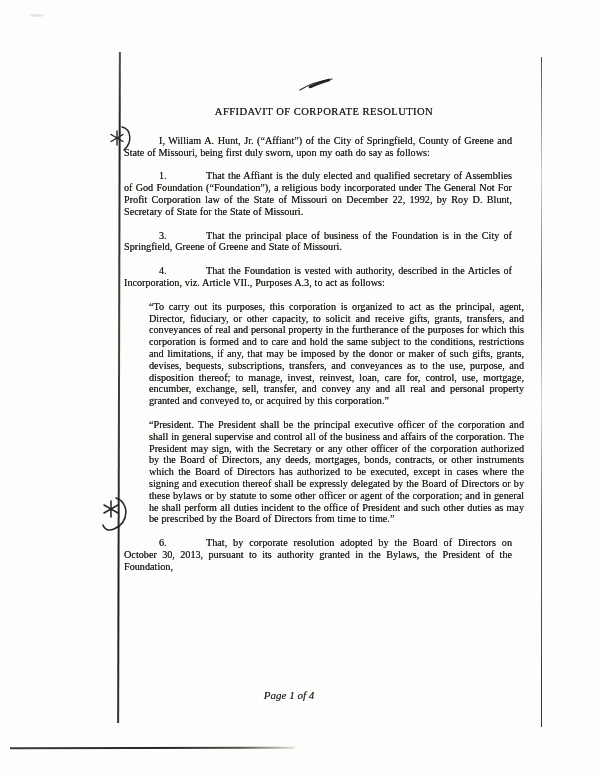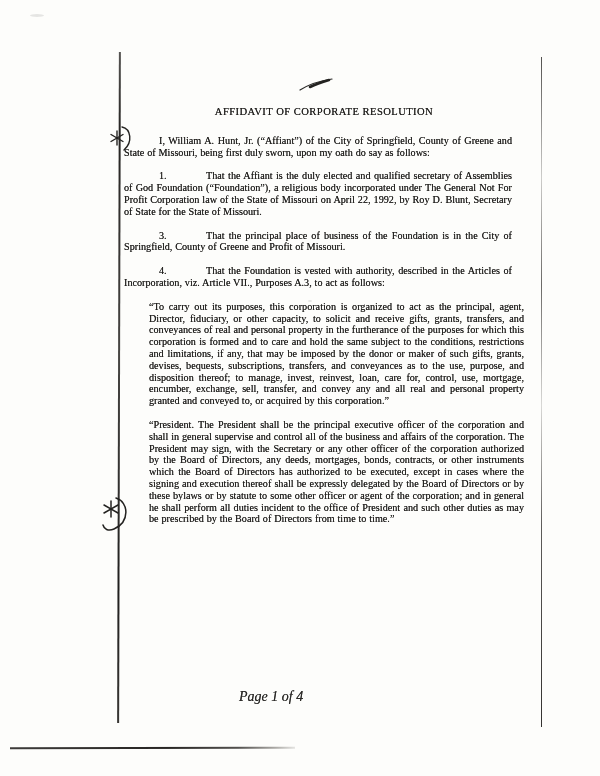--- a/index.html
+++ b/index.html
@@ -56,22 +56,23 @@
     letter-spacing: 0.4px;
     margin: 0 0 17px 0;
     text-indent: 0;
     font-weight: normal;
   }
   .para { margin: 0 12px 12px 0; text-indent: 35px; }
   .para .num { display: inline-block; width: 47px; text-indent: 0; }
   .quote-block { margin: 0 0 12px 25px; text-indent: 0; }
   .page-footer {
     position: absolute; left: 239px; top: 689px; width: 100px;
+    text-align: center;
     font-style: italic;
-    font-size: 14px;
+    font-size: 11px;
     color: #2a2927;
     text-shadow: 0 0 0.4px rgba(42,41,39,0.8);
   }
   .annotation-svg { position: absolute; }
   .speck { position: absolute; background: rgba(60,58,54,0.12); border-radius: 50%; }
 </style>
 </head>
 <body>
 
 <div class="scan-page">
@@ -105,30 +106,31 @@
 
   <div class="speck" style="left:30px; top:14px; width:14px; height:3px;"></div>
   <div class="speck" style="left:308px; top:300px; width:4px; height:2px;"></div>
 
   <div class="text-column">
 
     <p class="doc-title">AFFIDAVIT OF CORPORATE RESOLUTION</p>
 
     <p class="para">I, William A. Hunt, Jr. (“Affiant”) of the City of Springfield, County of Greene and State of Missouri, being first duly sworn, upon my oath do say as follows:</p>
 
-    <p class="para"><span class="num">1.</span><span>That the Affiant is the duly elected and qualified secretary of Assemblies of God Foundation (“Foundation”), a religious body incorporated under The General Not For Profit Corporation law of the State of Missouri on April 22, 1992, by Roy D. Blunt, Secretary of State for the State of Missouri.</span></p>
+    <p class="para"><span class="num">1.</span><span>That the Affiant is the duly elected and qualified secretary of Assemblies of God Foundation (“Foundation”), a religious body incorporated under The General Not For Profit Corporation law of the State of Missouri on December 22, 1992, by Roy D. Blunt, Secretary of State for the State of Missouri.</span></p>
 
 
-    <p class="para"><span class="num">3.</span><span>That the principal place of business of the Foundation is in the City of Springfield, County of Greene and Profit of Missouri.</span></p>
+    <p class="para"><span class="num">3.</span><span>That the principal place of business of the Foundation is in the City of Springfield, Greene of Greene and State of Missouri.</span></p>
 
     <p class="para"><span class="num">4.</span><span>That the Foundation is vested with authority, described in the Articles of Incorporation, viz. Article VII., Purposes A.3, to act as follows:</span></p>
 
     <p class="quote-block">“To carry out its purposes, this corporation is organized to act as the principal, agent, Director, fiduciary, or other capacity, to solicit and receive gifts, grants, transfers, and conveyances of real and personal property in the furtherance of the purposes for which this corporation is formed and to care and hold the same subject to the conditions, restrictions and limitations, if any, that may be imposed by the donor or maker of such gifts, grants, devises, bequests, subscriptions, transfers, and conveyances as to the use, purpose, and disposition thereof; to manage, invest, reinvest, loan, care for, control, use, mortgage, encumber, exchange, sell, transfer, and convey any and all real and personal property granted and conveyed to, or acquired by this corporation.”</p>
 
 
     <p class="quote-block">“President.  The President shall be the principal executive officer of the corporation and shall in general supervise and control all of the business and affairs of the corporation. The President may sign, with the Secretary or any other officer of the corporation authorized by the Board of Directors, any deeds, mortgages, bonds, contracts, or other instruments which the Board of Directors has authorized to be executed, except in cases where the signing and execution thereof shall be expressly delegated by the Board of Directors or by these bylaws or by statute to some other officer or agent of the corporation; and in general he shall perform all duties incident to the office of President and such other duties as may be prescribed by the Board of Directors from time to time.”</p>
 
+    <p class="para"><span class="num">6.</span><span>That, by corporate resolution adopted by the Board of Directors on October 30, 2013, pursuant to its authority granted in the Bylaws, the President of the Foundation,</span></p>
 
   </div>
 
   <div class="page-footer">Page 1 of 4</div>
 
 </div>
 
 </body></html>

